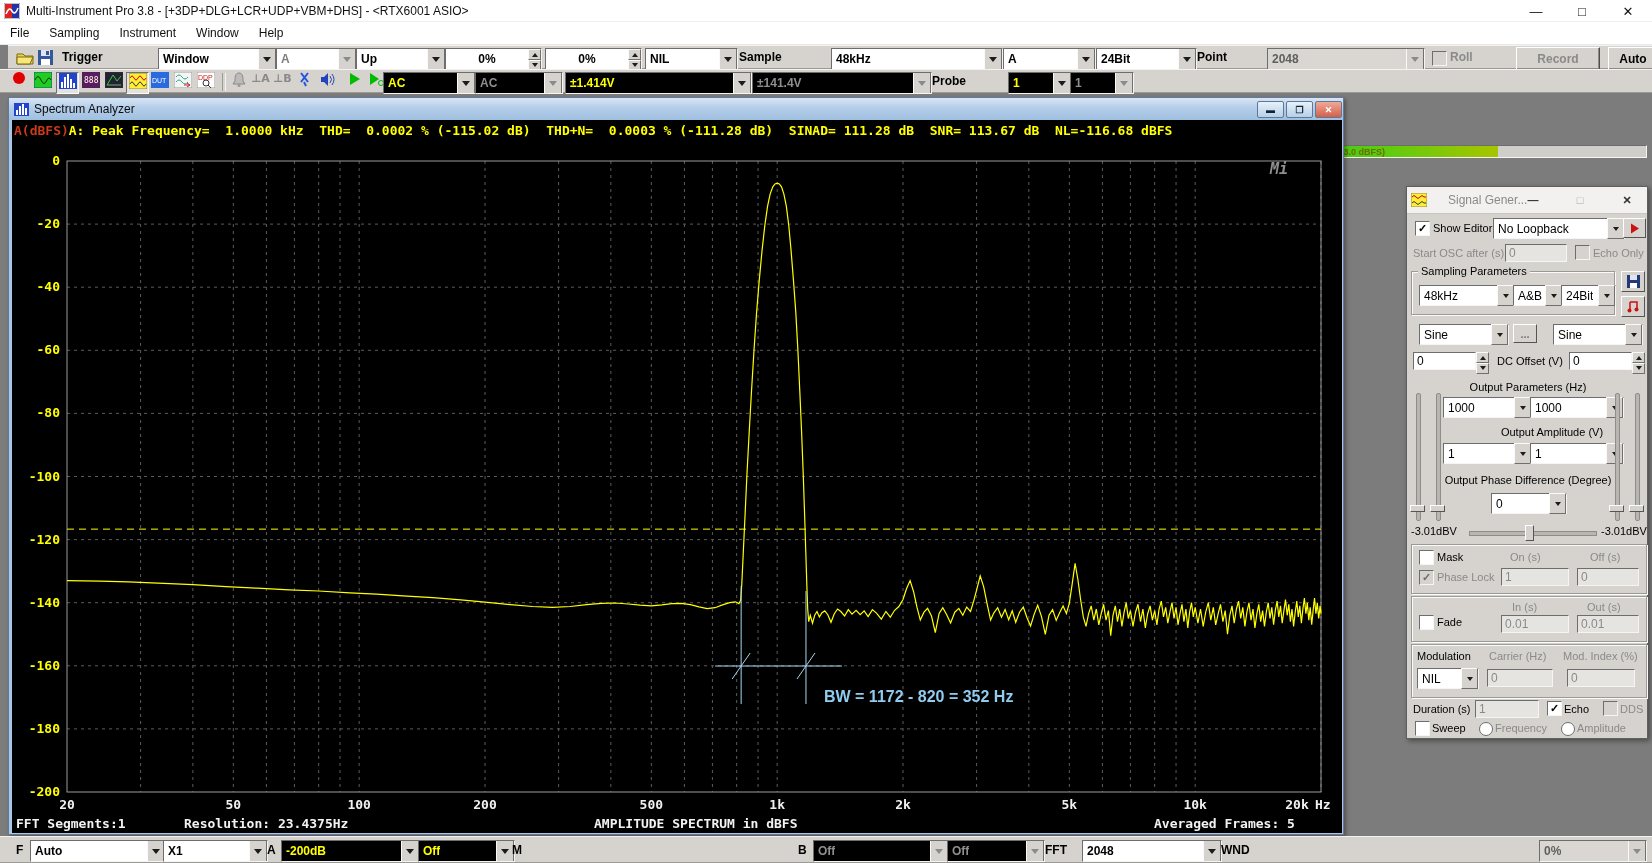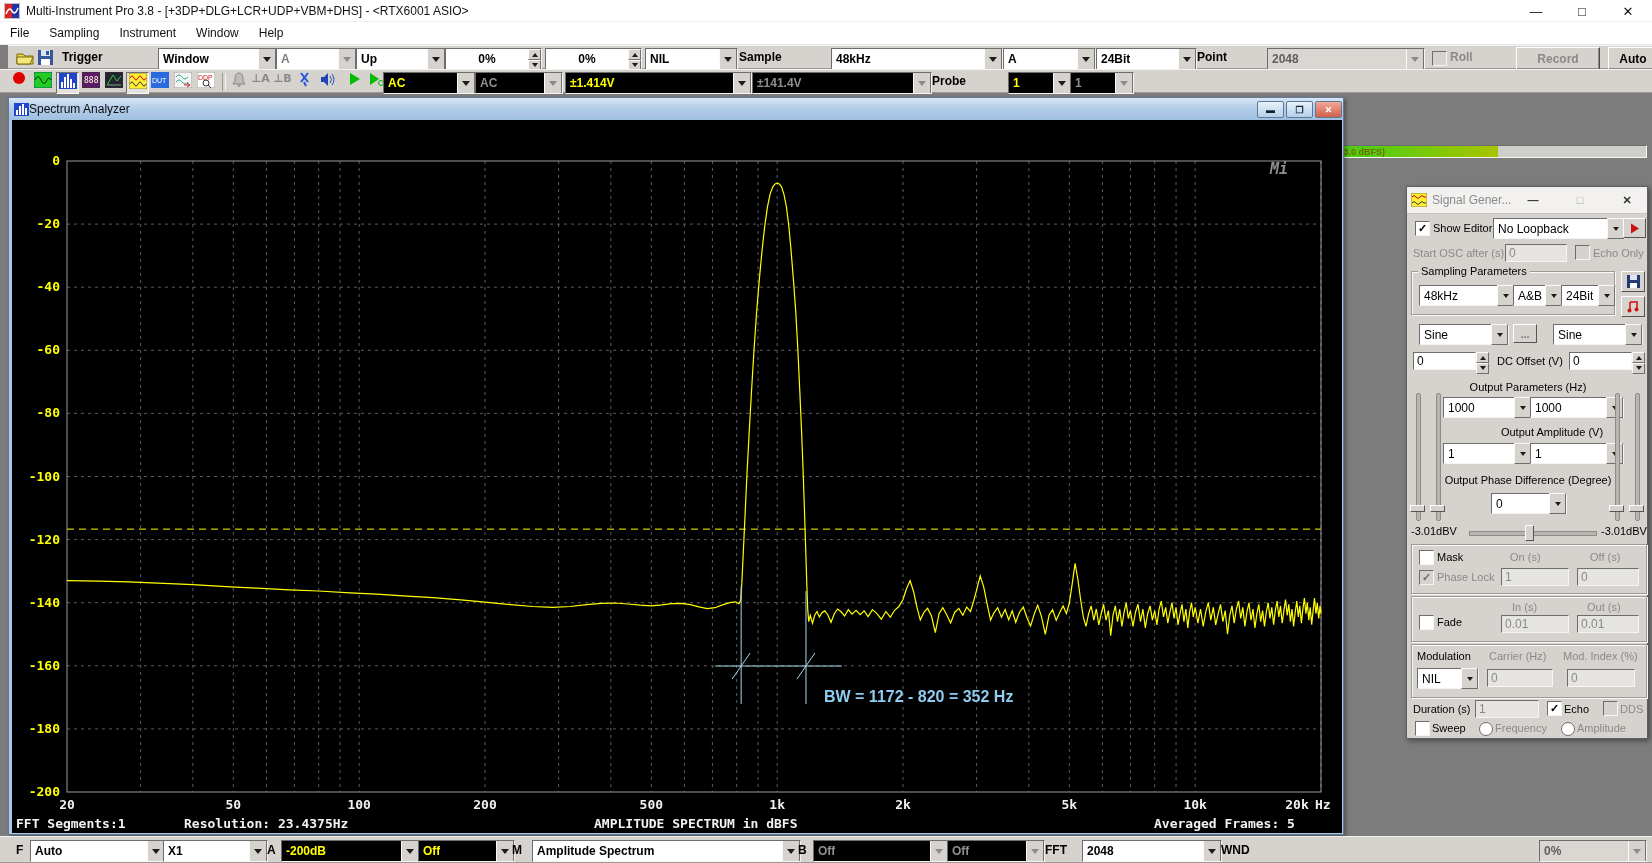--- a/index.html
+++ b/index.html
@@ -57,35 +57,35 @@
           background:#e6e4e0;color:#8a8a8a;font:12px "Liberation Sans",sans-serif;padding:0 3px;box-sizing:border-box;}
   .sinput.en{background:#fff;color:#000;}
   
   #meter{left:1134px;top:75px;width:513px;height:13px;background:#cfcecb;border:1px solid;border-color:#6d6d6d #f6f5f3 #f6f5f3 #6d6d6d;}
   #meter .fill{height:100%;background:linear-gradient(90deg,#22cc22,#55cc11 65%,#a8c400);}
   #meter .mlabel{position:absolute;left:0;top:1px;width:85%;text-align:center;font:700 9px "Liberation Sans",sans-serif;color:#6d6d00;}
   
   #sa-win{left:8px;top:97px;width:1336px;height:738px;background:#a9c7e5;border:1px solid #63799c;box-shadow:2px 2px 4px rgba(0,0,0,.35);}
   #sa-title{position:absolute;left:0;top:0;width:100%;height:22px;
             background:linear-gradient(180deg,#d8e6f5 0%,#b4cde9 45%,#9fc0e0 100%);display:flex;align-items:center;}
-  #sa-title .ttext{font-size:12px;color:#0c0c0c;}
+  #sa-title .ttext{font-size:12px;color:#0c0c0c;margin-left:5px;}
   .sabtn{position:absolute;top:3px;width:25px;height:15px;border-radius:2px;border:1px solid #5f7896;
          background:linear-gradient(180deg,#e7f1fa,#b6d0e8);display:flex;align-items:center;justify-content:center;
          font:700 9px "Liberation Sans",sans-serif;color:#123;}
   .sabtn.close{background:linear-gradient(180deg,#f0a898,#d2604a);color:#fff;}
   #sa-client{position:absolute;left:3px;top:22px;width:1330px;height:713px;background:#000;overflow:hidden;}
   #stats-line{position:absolute;left:2px;top:3px;font:700 13px "DejaVu Sans Mono",monospace;white-space:pre;}
   #stats-line .pfx{color:#cc3b18;}
   #stats-line .body{color:#ffff00;}
   .statusrow{position:absolute;top:696px;font:700 13px "DejaVu Sans Mono",monospace;color:#f2f2f2;white-space:pre;}
   
   #sg{left:1406px;top:186px;width:242px;height:553px;background:#d6d3ce;border:1px solid #5f5f5f;
       box-shadow:2px 2px 5px rgba(0,0,0,.4);}
   #sg-title{position:absolute;left:0;top:0;width:100%;height:26px;background:#f2f1ef;border-bottom:1px solid #c9c6c1;display:flex;align-items:center;}
-  #sg-title .ttext{font-size:12px;color:#8a8a8a;margin-left:5px;}
+  #sg-title .ttext{font-size:12px;color:#8a8a8a;margin-left:21px;}
   .sgwbtn{position:absolute;top:6px;width:16px;height:14px;display:flex;align-items:center;justify-content:center;
           font:700 11px "Liberation Sans",sans-serif;color:#333;}
   .group{position:absolute;border:1px solid #9a9a96;box-shadow:inset 1px 1px 0 #fbfaf8, 1px 1px 0 #fbfaf8;}
   .group .gtitle{position:absolute;top:-7px;left:6px;background:#d6d3ce;padding:0 3px;font:11px "Liberation Sans",sans-serif;color:#000;}
   .sgcombo{position:absolute;height:19px;background:#fff;border:1px solid;border-color:#6d6d6d #f6f5f3 #f6f5f3 #6d6d6d;
          display:flex;align-items:center;font:12px "Liberation Sans",sans-serif;color:#000;padding-left:4px;}
   .sgcombo .ctext{white-space:nowrap;overflow:hidden;}
   .sgcombo .carrow{margin-left:auto;width:15px;height:100%;background:#d6d3ce;flex:0 0 15px;
          border:1px solid;border-color:#fbfaf8 #6f6f6f #6f6f6f #fbfaf8;display:flex;align-items:center;justify-content:center;}
   .sgcombo .carrow::after{content:"";width:0;height:0;border:3px solid transparent;border-top:4px solid #1c1c1c;margin-top:4px;}
@@ -322,20 +322,21 @@
           <rect x="5" y="3" width="2" height="9" fill="#fff"></rect>
           <rect x="8" y="1" width="2" height="11" fill="#fff"></rect>
           <rect x="11" y="5" width="2" height="7" fill="#fff"></rect>
       </svg>
       <span class="ttext">Spectrum Analyzer</span>
       <span class="sabtn" style="left:1248px">▬</span>
       <span class="sabtn" style="left:1277px">❐</span>
       <span class="sabtn close" style="left:1306px">✕</span>
     </div>
     <div id="sa-client">
+      <div id="stats-line"><span class="pfx">A(dBFS)</span><span class="body">A: Peak Frequency=  1.0000 kHz  THD=  0.0002 % (-115.02 dB)  THD+N=  0.0003 % (-111.28 dB)  SINAD= 111.28 dB  SNR= 113.67 dB  NL=-116.68 dBFS</span></div>
       <svg id="plot-svg" width="1330" height="713">
           <g stroke="#5c5c5c" stroke-dasharray="3 4">
             <line x1="128.60614628527475" y1="41" x2="128.60614628527475" y2="672"></line>
             <line x1="180.83053818754414" y1="41" x2="180.83053818754414" y2="672"></line>
             <line x1="221.33892362491173" y1="41" x2="221.33892362491173" y2="672"></line>
             <line x1="254.4366844728189" y1="41" x2="254.4366844728189" y2="672"></line>
             <line x1="282.4204425384152" y1="41" x2="282.4204425384152" y2="672"></line>
             <line x1="306.66107637508827" y1="41" x2="306.66107637508827" y2="672"></line>
             <line x1="328.04283075809366" y1="41" x2="328.04283075809366" y2="672"></line>
             <line x1="347.1694618124559" y1="41" x2="347.1694618124559" y2="672"></line>
@@ -593,24 +594,20 @@
     <span class="tlabel" style="left:267px;top:6px">A</span>
     <div class="combo dark" style="left:281px;top:3px;width:133px">
         <span class="ctext">-200dB</span>
         <span class="carrow"></span>
       </div>
     <div class="combo dark" style="left:418px;top:3px;width:91px">
         <span class="ctext">Off</span>
         <span class="carrow"></span>
       </div>
     <span class="tlabel" style="left:512px;top:6px">M</span>
-    <div class="combo" style="left:532px;top:3px;width:263px">
-        <span class="ctext">Amplitude Spectrum</span>
-        <span class="carrow"></span>
-      </div>
     <span class="tlabel" style="left:798px;top:6px">B</span>
     <div class="combo dark dis dis-arrow" style="left:813px;top:3px;width:130px">
         <span class="ctext">Off</span>
         <span class="carrow"></span>
       </div>
     <div class="combo dark dis dis-arrow" style="left:947px;top:3px;width:92px">
         <span class="ctext">Off</span>
         <span class="carrow"></span>
       </div>
     <span class="tlabel" style="left:1045px;top:6px">FFT</span>

